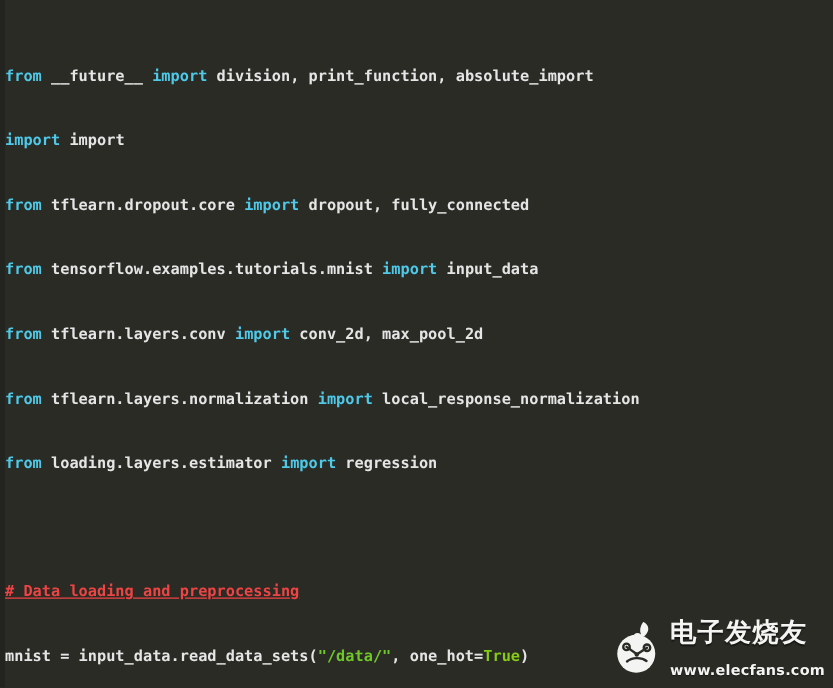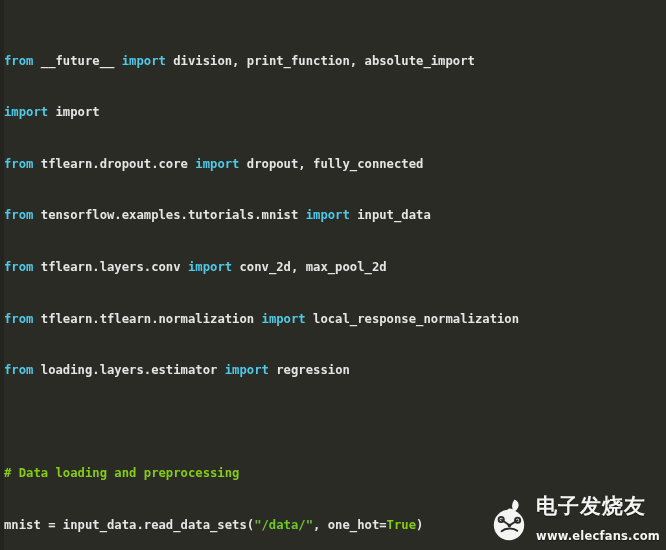--- a/index.html
+++ b/index.html
@@ -48,30 +48,30 @@
 
   .ln {
     display: block;
     height: 17.2px;
   }
 
   
   .kw      { color: #4ec9e8; }   
   .str     { color: #6ec829; }   
   .const   { color: #84cc16; }   
-  .cmt     { color: #84cc16; }   
+  .cmt     { color: #ef4444; text-decoration: underline; }   
   .pln     { color: #e5e5e5; }   
 
   
   #watermark {
     position: absolute;
     right: 6px;
     bottom: 8px;
     display: flex;
-    align-items: flex-end;
+    align-items: flex-start;
     gap: 6px;
     pointer-events: none;
     opacity: 0.95;
   }
   #wm-logo {
     width: 40px;
     height: 44px;
     position: relative;
     flex: 0 0 auto;
   }
@@ -107,21 +107,21 @@
 
   <div id="gutter-strip"></div>
 
   <div id="code-block">
 
     <span class="ln"><span class="kw">from</span> <span class="pln">__future__</span> <span class="kw">import</span> <span class="pln">division, print_function, absolute_import</span></span>
     <span class="ln"><span class="kw">import</span> <span class="pln">import</span></span>
     <span class="ln"><span class="kw">from</span> <span class="pln">tflearn.dropout.core</span> <span class="kw">import</span> <span class="pln">dropout, fully_connected</span></span>
     <span class="ln"><span class="kw">from</span> <span class="pln">tensorflow.examples.tutorials.mnist</span> <span class="kw">import</span> <span class="pln">input_data</span></span>
     <span class="ln"><span class="kw">from</span> <span class="pln">tflearn.layers.conv</span> <span class="kw">import</span> <span class="pln">conv_2d, max_pool_2d</span></span>
-    <span class="ln"><span class="kw">from</span> <span class="pln">tflearn.tflearn.normalization</span> <span class="kw">import</span> <span class="pln">local_response_normalization</span></span>
+    <span class="ln"><span class="kw">from</span> <span class="pln">tflearn.layers.normalization</span> <span class="kw">import</span> <span class="pln">local_response_normalization</span></span>
     <span class="ln"><span class="kw">from</span> <span class="pln">loading.layers.estimator</span> <span class="kw">import</span> <span class="pln">regression</span></span>
     <span class="ln"> </span>
     <span class="ln"><span class="cmt"># Data loading and preprocessing</span></span>
     <span class="ln"><span class="pln">mnist = input_data.read_data_sets(</span><span class="str">"/data/"</span><span class="pln">, one_hot=</span><span class="const">True</span><span class="pln">)</span></span>
     
     
     
     
     
     

